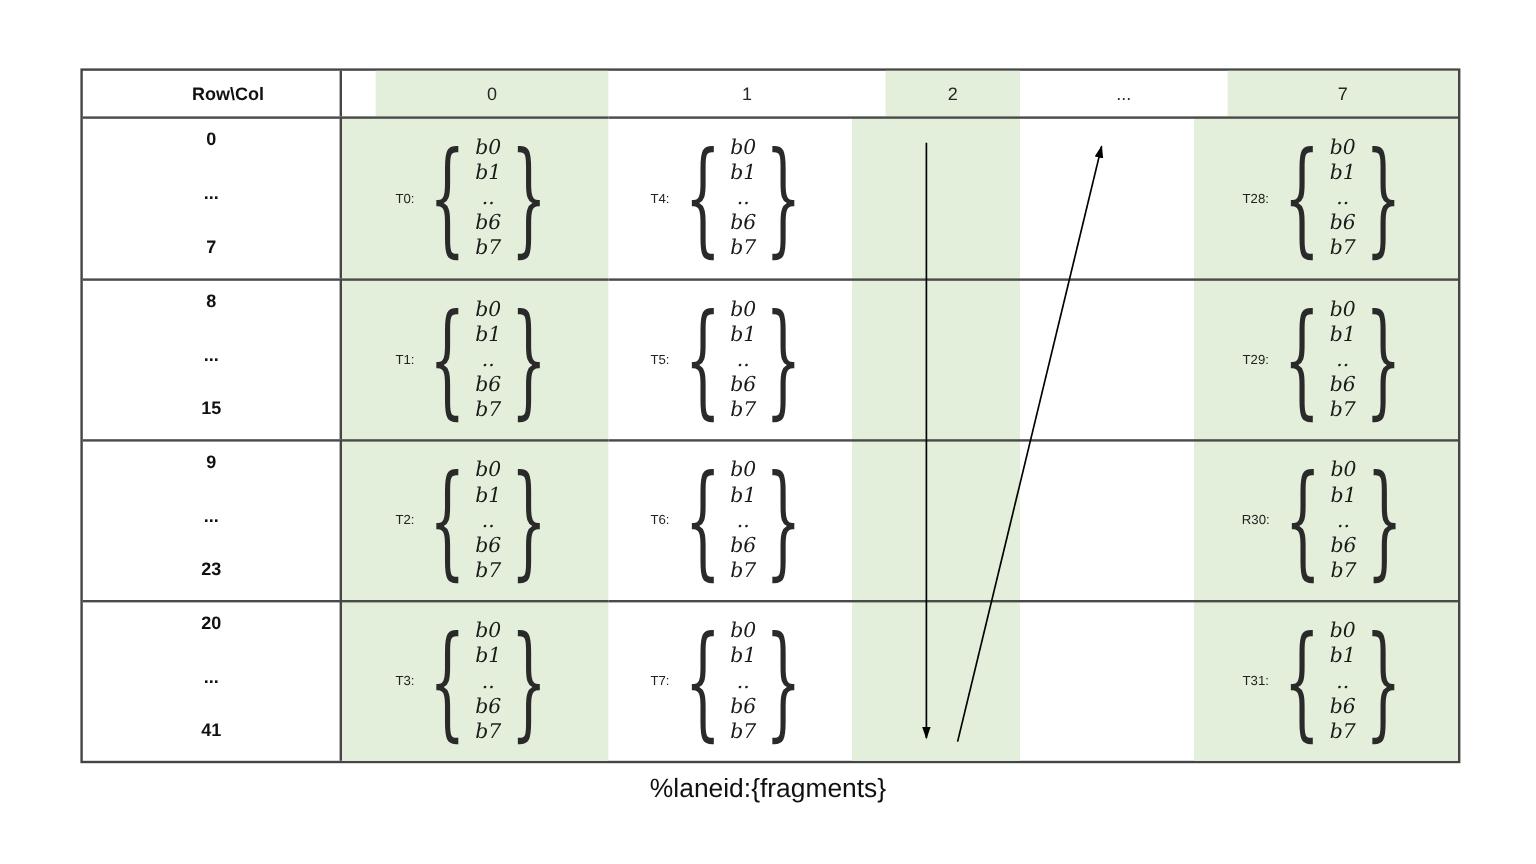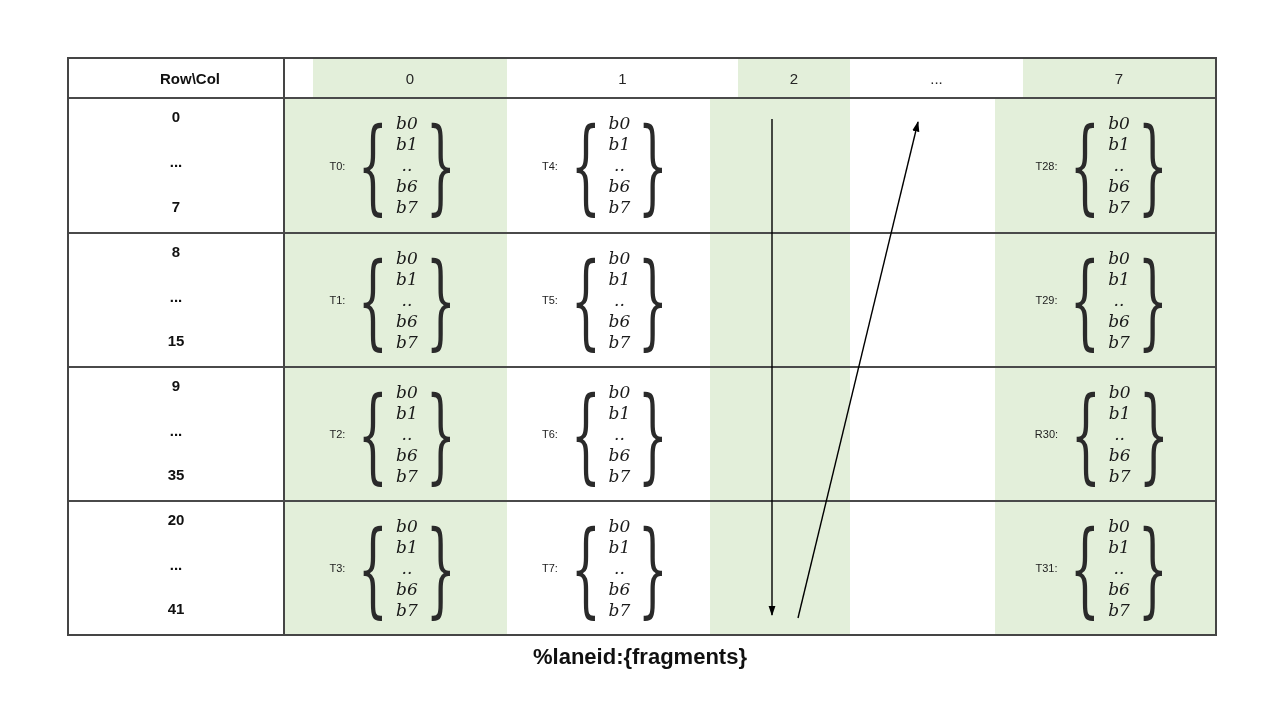--- a/index.html
+++ b/index.html
@@ -41,21 +41,21 @@
     user-select: none;
   }
   .frags {
     display: flex; flex-direction: column; justify-content: center;
     font-family: "DejaVu Serif", serif; font-style: italic;
     font-size: 17px; line-height: 21px; color: #1a1a1a;
     text-align: center; min-width: 24px;
   }
   .caption {
     position: absolute; left: 67px; top: 644px; width: 1146px;
-    text-align: center; font-size: 22px; color: #101010; font-weight: bold;
+    text-align: center; font-size: 22px; color: #101010;
   }
   .arrows { position: absolute; left: 0; top: 0; width: 1280px; height: 720px; pointer-events: none; }
 </style>
 </head>
 <body>
 
 <div class="tbl">
 
   <div class="cell hdr corner vb">Row\Col</div>
   <div class="cell hdr g">0</div>
@@ -148,21 +148,21 @@
         <div>..</div>
         <div>b6</div>
         <div>b7</div>
       </div>
     <span class="brace">}</span>
   </div>
 
   <div class="cell rlab vb hb">
     <span>9</span>
     <span>...</span>
-    <span>35</span>
+    <span>23</span>
   </div>
   <div class="cell frag g hb">
     <span class="tlab">T2:</span>
     <span class="brace">{</span>
     <div class="frags">
         <div>b0</div>
         <div>b1</div>
         <div>..</div>
         <div>b6</div>
         <div>b7</div>

